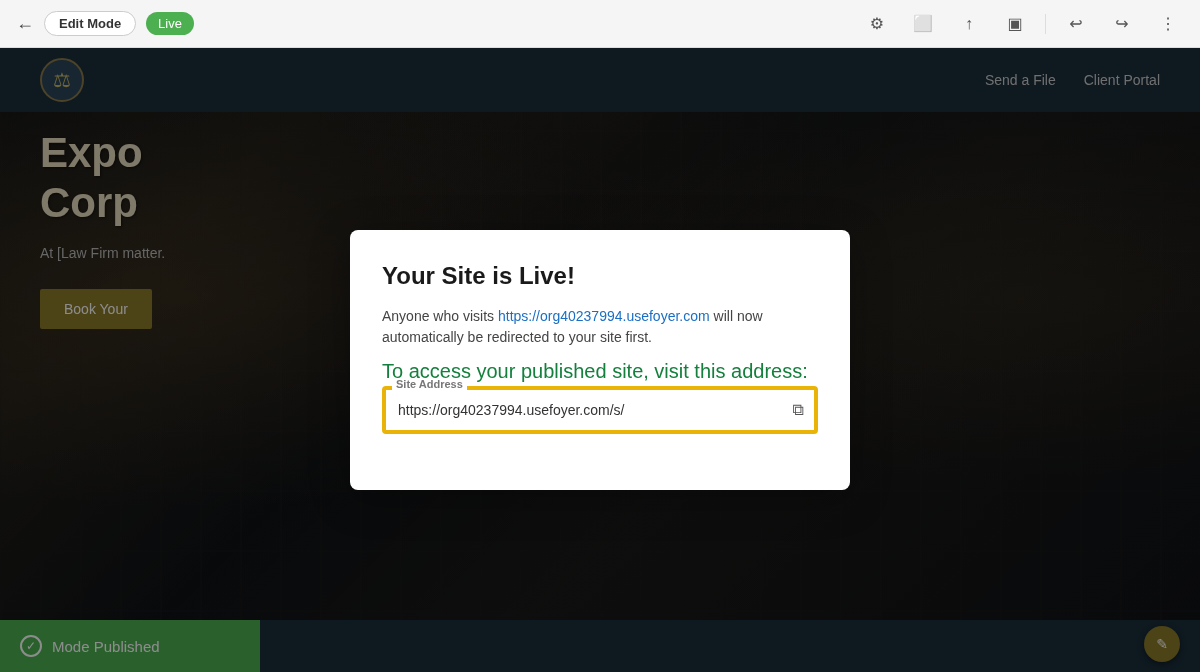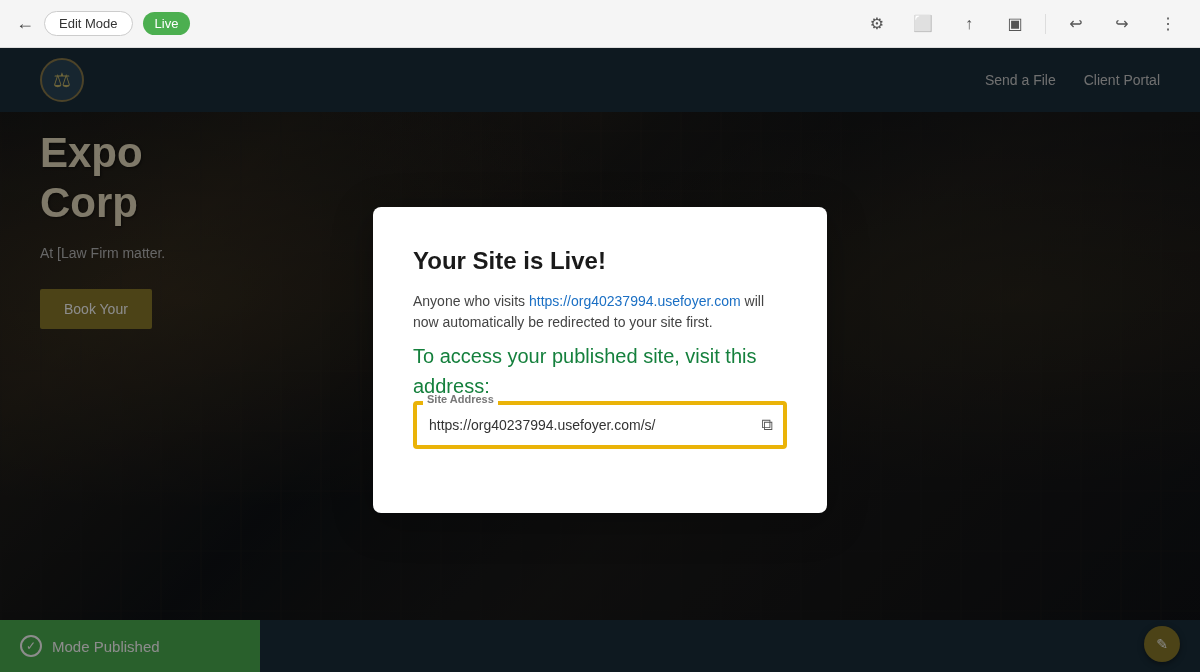--- a/index.html
+++ b/index.html
@@ -22,21 +22,21 @@
       gap: 12px;
       position: relative;
       z-index: 10;
     }
     .toolbar-left { display: flex; align-items: center; gap: 10px; flex: 1; }
     .toolbar-right { display: flex; align-items: center; gap: 14px; }
     .back-btn {
       background: none; border: none; cursor: pointer; color: #444; font-size: 18px; display: flex; align-items: center;
     }
     .edit-mode-btn {
-      background: white; border: 1px solid #ccc; border-radius: 20px; padding: 4px 14px; font-size: 13px; cursor: pointer; color: #333;
+      background: white; border: 1px solid #ccc; border-radius: 20px; padding: 4px 14px; font-size: 13px; cursor: pointer; color: #333; font-weight: bold;
     }
     .live-badge {
       background: #4CAF50; color: white; border-radius: 20px; padding: 4px 12px; font-size: 13px; font-weight: 500;
     }
     .toolbar-icon {
       width: 32px; height: 32px; display: flex; align-items: center; justify-content: center; color: #555; cursor: pointer; font-size: 16px; border-radius: 4px;
     }
     .toolbar-divider { width: 1px; height: 20px; background: #ddd; }
 
     
@@ -175,22 +175,22 @@
       top: 0; left: 0; right: 0; bottom: 0;
       background: rgba(0,0,0,0.45);
       z-index: 50;
       display: flex;
       align-items: center;
       justify-content: center;
     }
     .modal {
       background: white;
       border-radius: 8px;
-      width: 454px;
-      padding: 40px;
+      width: 500px;
+      padding: 32px;
       box-shadow: 0 8px 40px rgba(0,0,0,0.3);
     }
     .modal-title {
       font-size: 24px;
       font-weight: 700;
       color: #1a1a1a;
       margin-bottom: 16px;
     }
     .modal-body-text {
       font-size: 14px;

